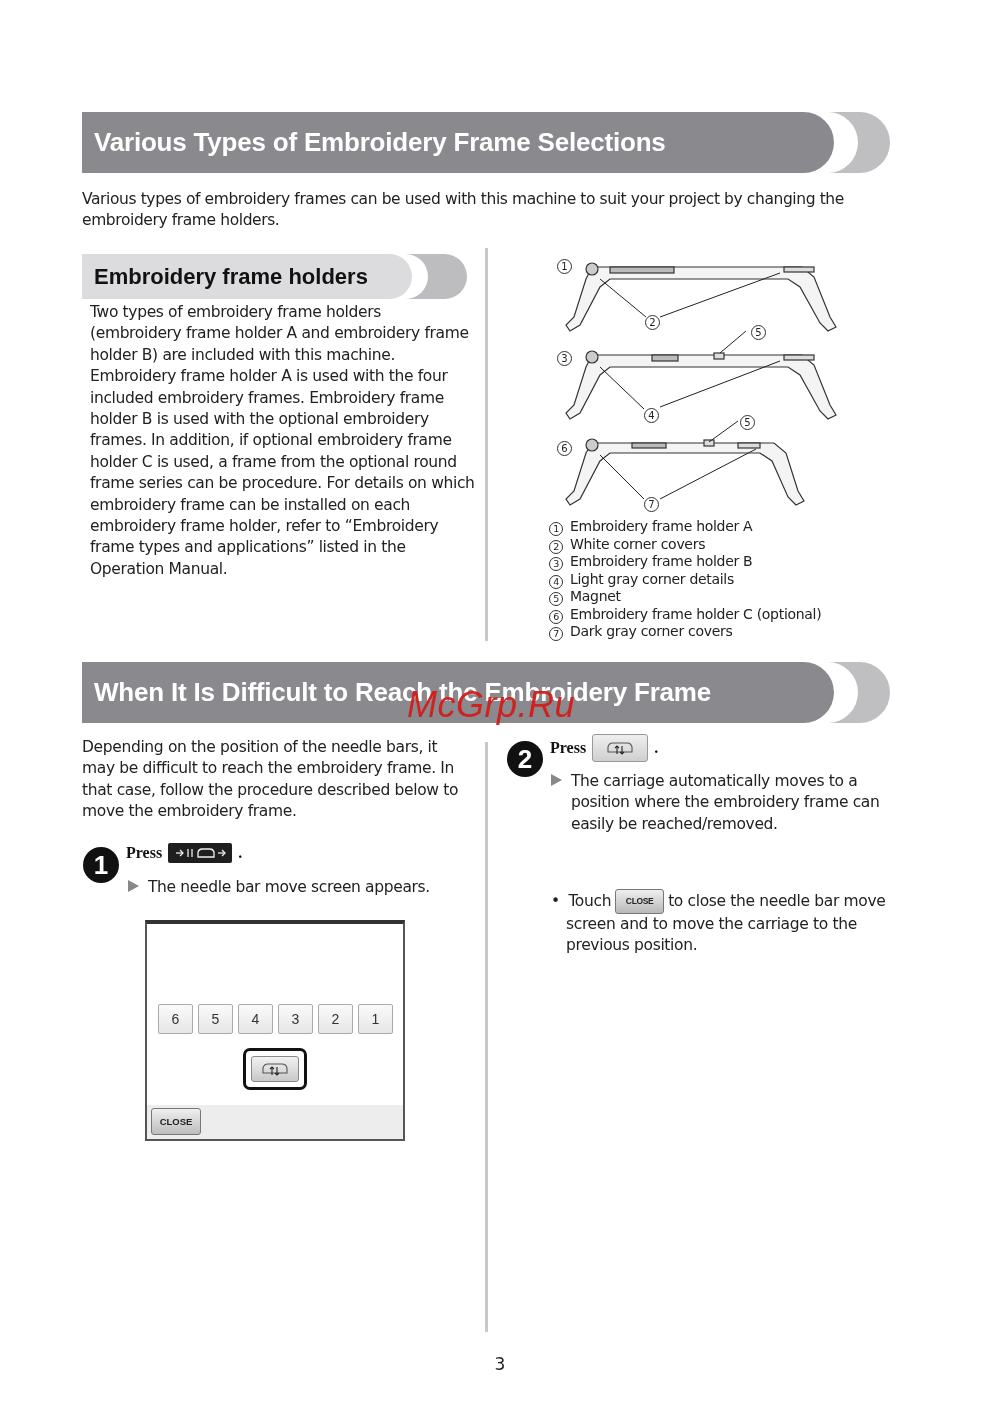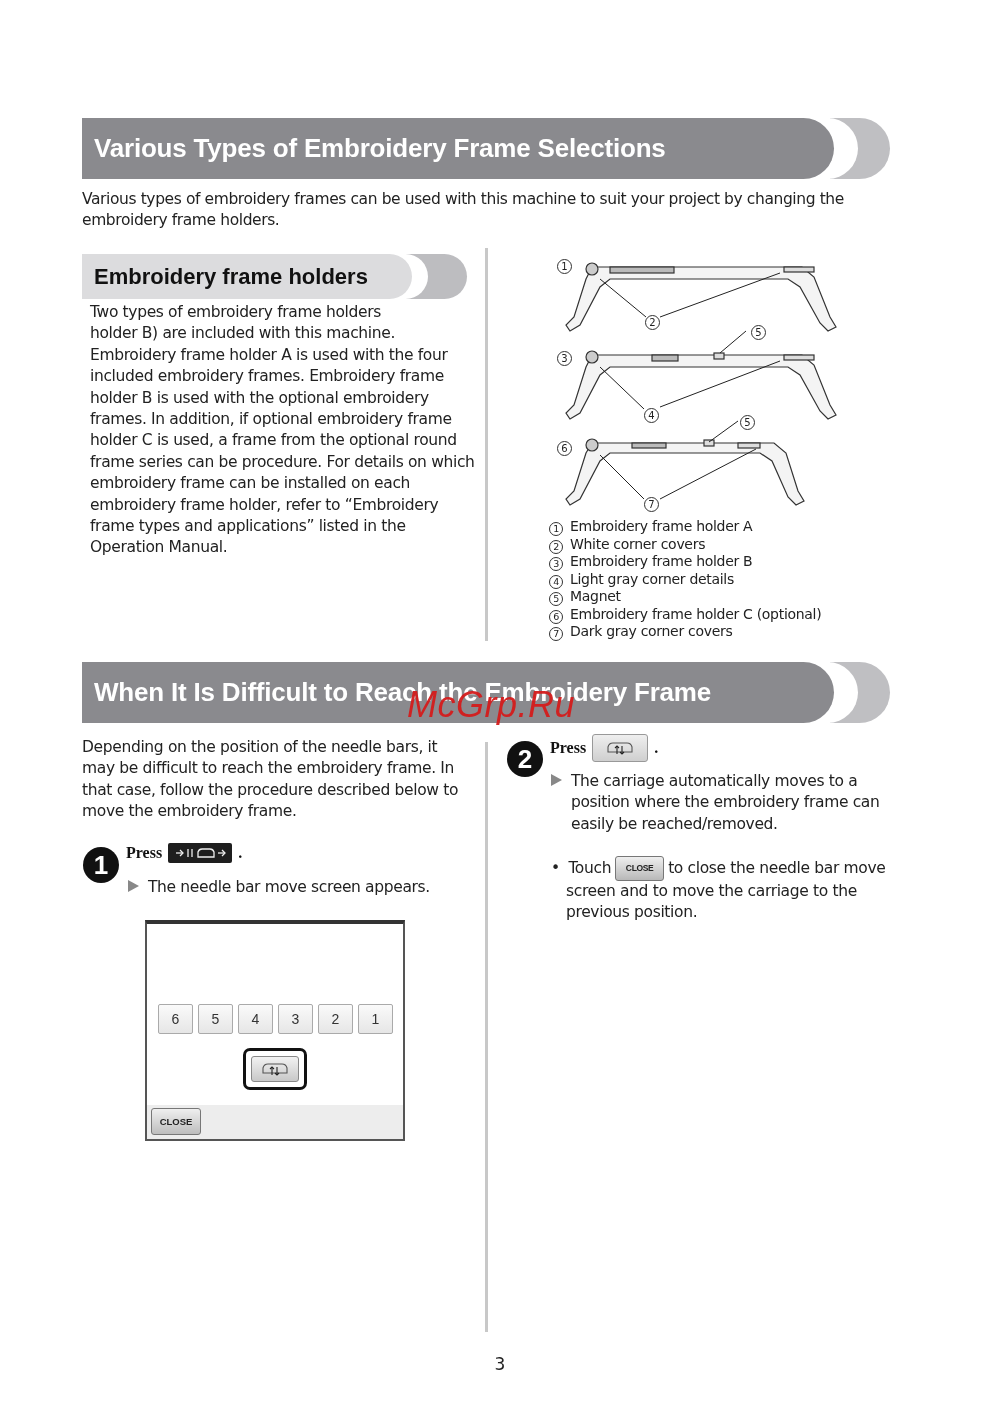--- a/index.html
+++ b/index.html
@@ -48,41 +48,42 @@
 
   .close-inline { display: inline-block; width: 49px; height: 25px; background: linear-gradient(#efefef, #b8b8b8); border: 1px solid #777; border-radius: 3px; font-family: "Liberation Sans", sans-serif; font-weight: bold; font-size: 8.5px; line-height: 23px; text-align: center; color: #222; vertical-align: middle; margin: 0 4px; }
 
   .watermark { position: absolute; left: 407px; top: 684px; font-family: "Liberation Sans", sans-serif; font-style: italic; font-size: 36px; color: #d41c1c; letter-spacing: 0.5px; z-index: 5; opacity: 0.95; }
 
   .page-number { position: absolute; left: 0; width: 1000px; top: 1354px; text-align: center; font-family: "DejaVu Sans", sans-serif; font-size: 17px; color: #222; }
 </style>
 </head>
 <body>
 
-<div class="banner" style="top:118px;padding-left:36px;">
+<div class="banner" style="top:112px;padding-left:36px;">
   <div class="cap2"></div>
   <div class="cap1"></div>
   <div class="bar"></div>
   <div class="title">Various Types of Embroidery Frame Selections</div>
 </div>
 
 <div class="para" style="left:82px; top:189px; width:820px; letter-spacing:-0.4px;">
   <div>Various types of embroidery frames can be used with this machine to suit your project by changing the</div>
   <div>embroidery frame holders.</div>
 </div>
 
 <div class="sub-banner">
   <div class="cap"></div>
   <div class="gap"></div>
   <div class="bar"></div>
   <div class="title">Embroidery frame holders</div>
 </div>
 
 <div class="para" style="left:82px; top:302px; width:395px;margin-left:8px;">
   <div>Two types of embroidery frame holders</div>
+  <div>(embroidery frame holder A and embroidery frame</div>
   <div>holder B) are included with this machine.</div>
   <div>Embroidery frame holder A is used with the four</div>
   <div>included embroidery frames. Embroidery frame</div>
   <div>holder B is used with the optional embroidery</div>
   <div>frames. In addition, if optional embroidery frame</div>
   <div>holder C is used, a frame from the optional round</div>
   <div>frame series can be procedure. For details on which</div>
   <div>embroidery frame can be installed on each</div>
   <div>embroidery frame holder, refer to “Embroidery</div>
   <div>frame types and applications” listed in the</div>
@@ -224,21 +225,21 @@
       </g>
     </svg>
   </span>
   <span>.</span>
 </div>
 <div class="result" style="left:551px; top:771px; width:350px;">
   <div><span class="tri"></span><span>The carriage automatically moves to a</span></div>
   <div style="padding-left:20px;">position where the embroidery frame can</div>
   <div style="padding-left:20px;">easily be reached/removed.</div>
 </div>
-<div class="result" style="left:551px; top:856px; width:350px;">
+<div class="result" style="left:551px; top:889px; width:350px;">
   <div style="white-space:nowrap;">
     <span>•</span>
     <span style="margin-left:4px;">Touch</span><span class="close-inline">CLOSE</span><span>to close the needle bar move</span>
   </div>
   <div style="padding-left:15px;">screen and to move the carriage to the</div>
   <div style="padding-left:15px;">previous position.</div>
 </div>
 
 <div class="page-number">3</div>
 

